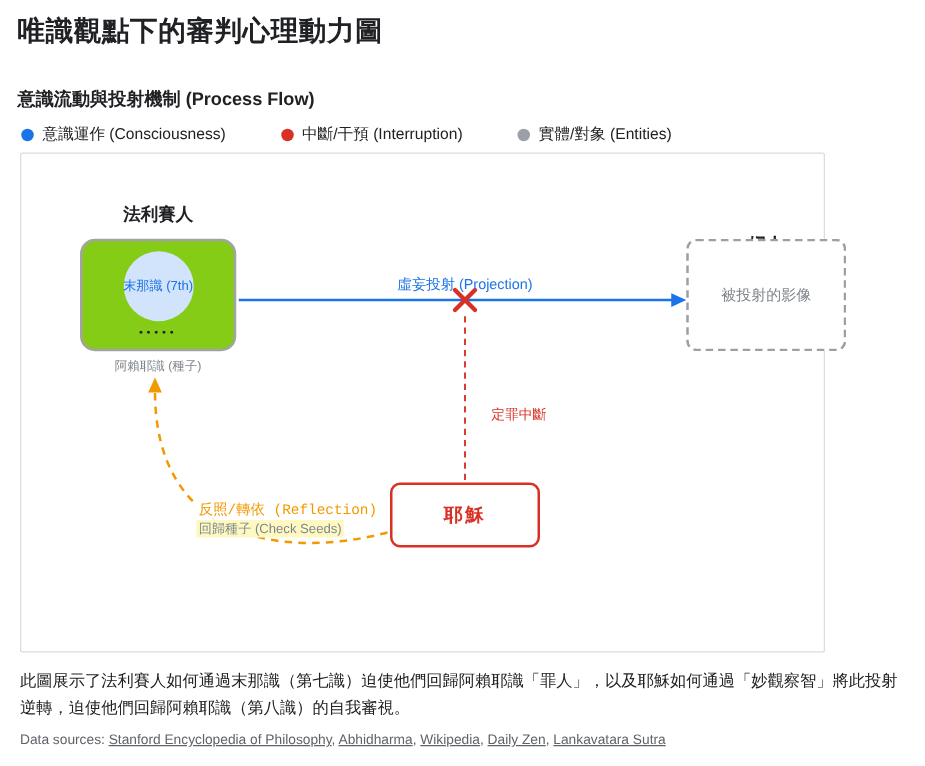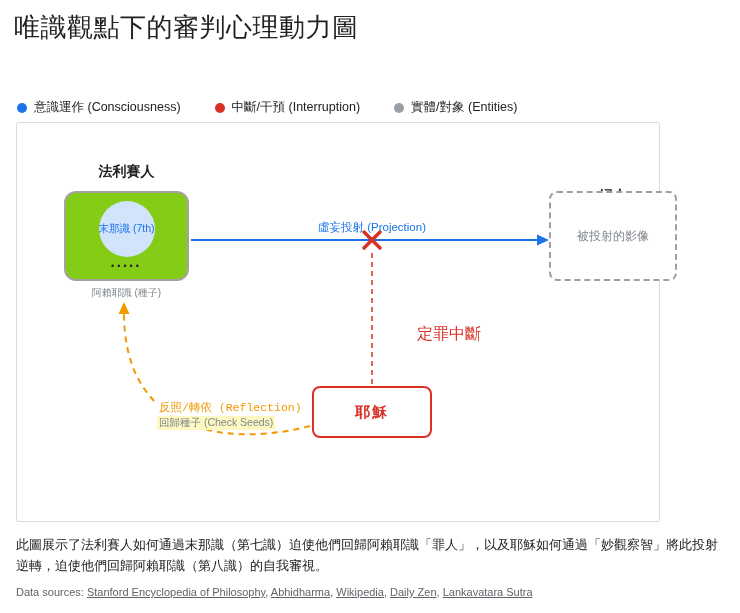--- a/index.html
+++ b/index.html
@@ -4,24 +4,24 @@
 <style>
   * { margin:0; padding:0; box-sizing:border-box; }
   html,body { background:#ffffff; }
   body {
     width:740px; height:613px;
     font-family:"Liberation Sans","DejaVu Sans",sans-serif;
     color:#202124;
   }
   .page { position:relative; width:740px; height:613px; overflow:hidden; background:#fff; }
 
-  .title { position:absolute; left:14px; top:10px; font-size:26px; font-weight:400; letter-spacing:.5px; }
+  .title { position:absolute; left:14px; top:10px; font-size:22px; font-weight:700; letter-spacing:.5px; }
   .subtitle { position:absolute; left:14px; top:70px; font-size:14.5px; font-weight:700; }
 
-  .legend { position:absolute; left:17px; top:99px; display:flex; align-items:center; gap:34px; font-size:12.5px; }
+  .legend { position:absolute; left:17px; top:99px; display:flex; align-items:center; gap:44px; font-size:12.5px; }
   .legend-item { display:flex; align-items:center; gap:7px; }
   .dot { width:10px; height:10px; border-radius:50%; flex:0 0 auto; }
   .dot.blue { background:#1a73e8; }
   .dot.red  { background:#d93025; }
   .dot.gray { background:#9aa0a6; }
 
   .canvas { position:absolute; left:16px; top:122px; width:644px; height:400px;
             border:1px solid #dadce0; border-radius:2px; background:#fff; }
   .canvas svg { position:absolute; left:0; top:0; }
 
@@ -38,21 +38,21 @@
   .pharisee-caption { position:absolute; left:47px; top:163px; width:125px; text-align:center;
                       font-size:10px; color:#80868b; }
 
   .woman-box { position:absolute; left:532px; top:68px; width:128px; height:90px;
                border:2px dashed #9aa0a6; border-radius:8px; background:#fff;
                display:flex; align-items:center; justify-content:center;
                font-size:12px; color:#80868b; }
 
   .projection-label   { position:absolute; left:269px; top:97px; width:172px; text-align:center;
                         font-size:11.5px; color:#1a73e8; }
-  .interruption-label { position:absolute; left:400px; top:201px; font-size:16px; color:#d93025; }
+  .interruption-label { position:absolute; left:376px; top:201px; font-size:11px; color:#d93025; }
 
   .jesus-box { position:absolute; left:295px; top:263px; width:120px; height:52px;
                border:2px solid #d93025; border-radius:8px; background:#fff;
                display:flex; align-items:center; justify-content:center;
                font-size:15px; font-weight:700; color:#d93025; letter-spacing:2px; }
 
   .reflection-label   { position:absolute; left:140px; top:277px; font-size:11.5px; color:#f29900;
                         background:#fff; padding:0 2px;font-family:Liberation Mono, monospace; }
   .reflection-caption { position:absolute; left:140px; top:293px; font-size:10.5px; color:#80868b;
                         background:#fef9c3; padding:0 2px; }
@@ -61,20 +61,21 @@
                  font-size:13px; line-height:1.62; color:#202124; }
   .sources { position:absolute; left:16px; top:586px; font-size:11px; color:#5f6368; }
   .source-link { color:#5f6368; text-decoration:underline; cursor:pointer; }
 </style>
 </head>
 <body>
 
 <div class="page">
 
   <div class="title">唯識觀點下的審判心理動力圖</div>
+  <div class="subtitle">意識流動與投射機制 (Process Flow)</div>
 
   <div class="legend">
     <div class="legend-item">
       <span class="dot blue"></span>
       <span>意識運作 (Consciousness)</span>
     </div>
     <div class="legend-item">
       <span class="dot red"></span>
       <span>中斷/干預 (Interruption)</span>
     </div>

